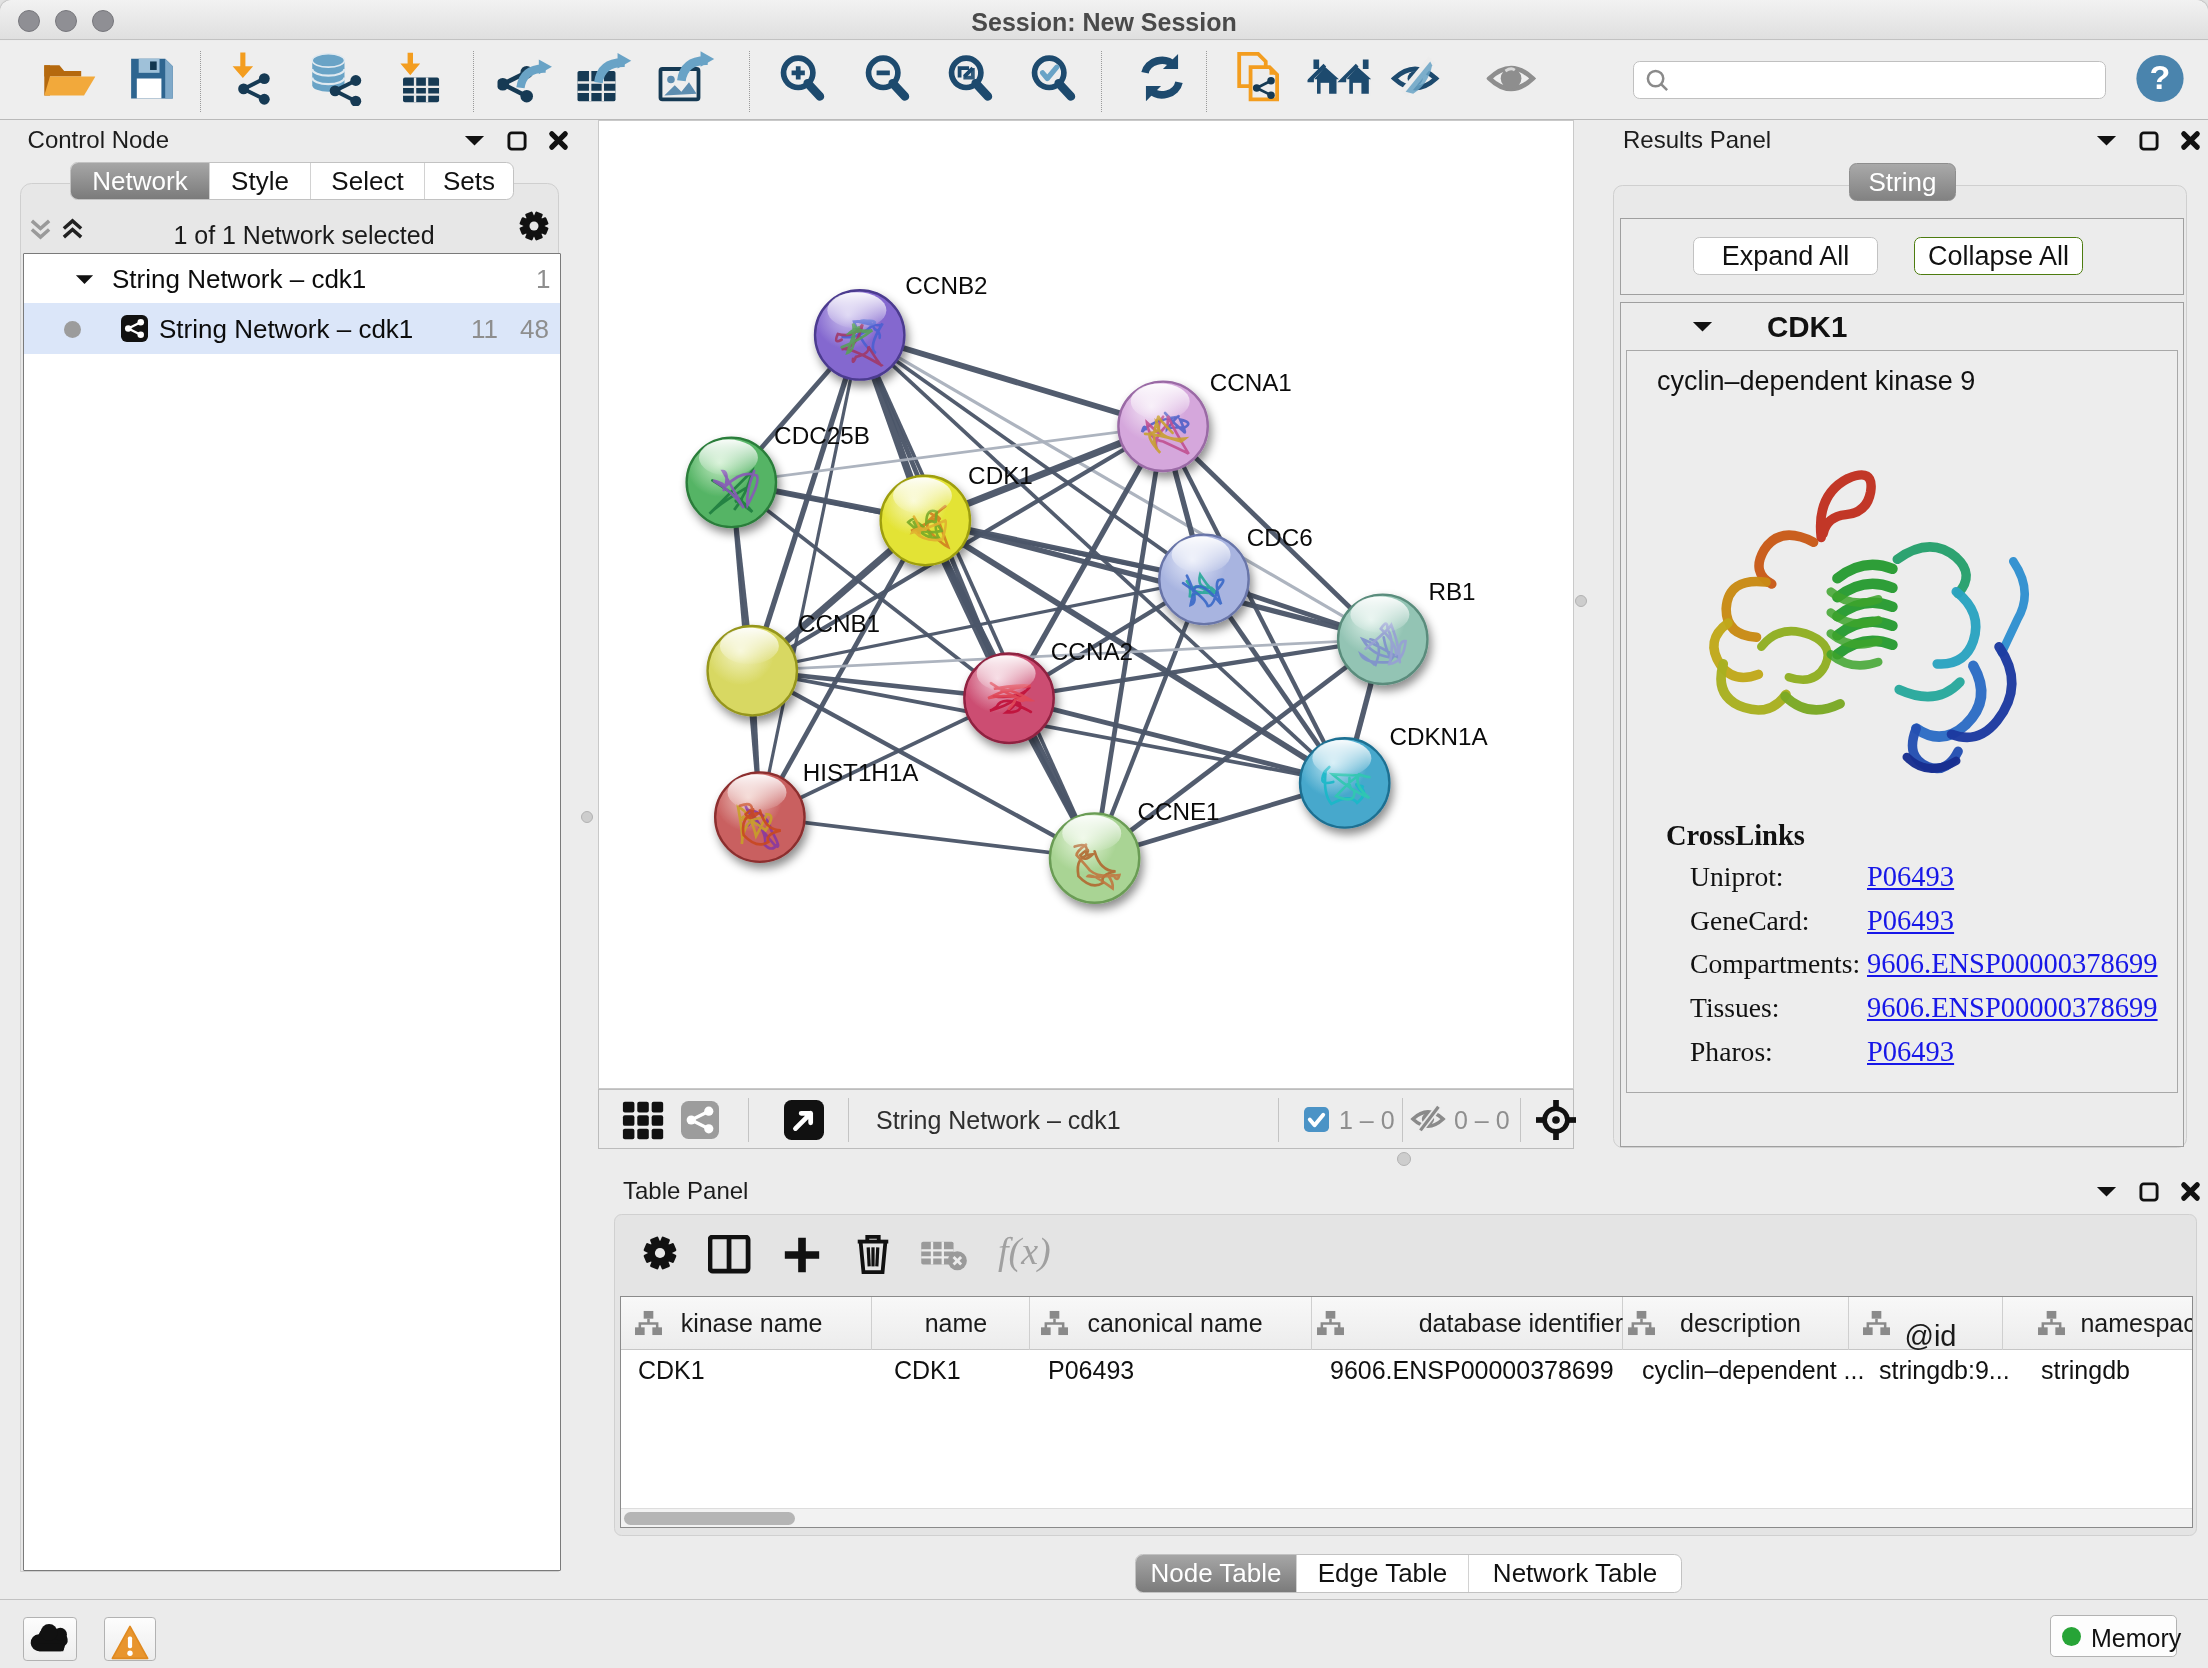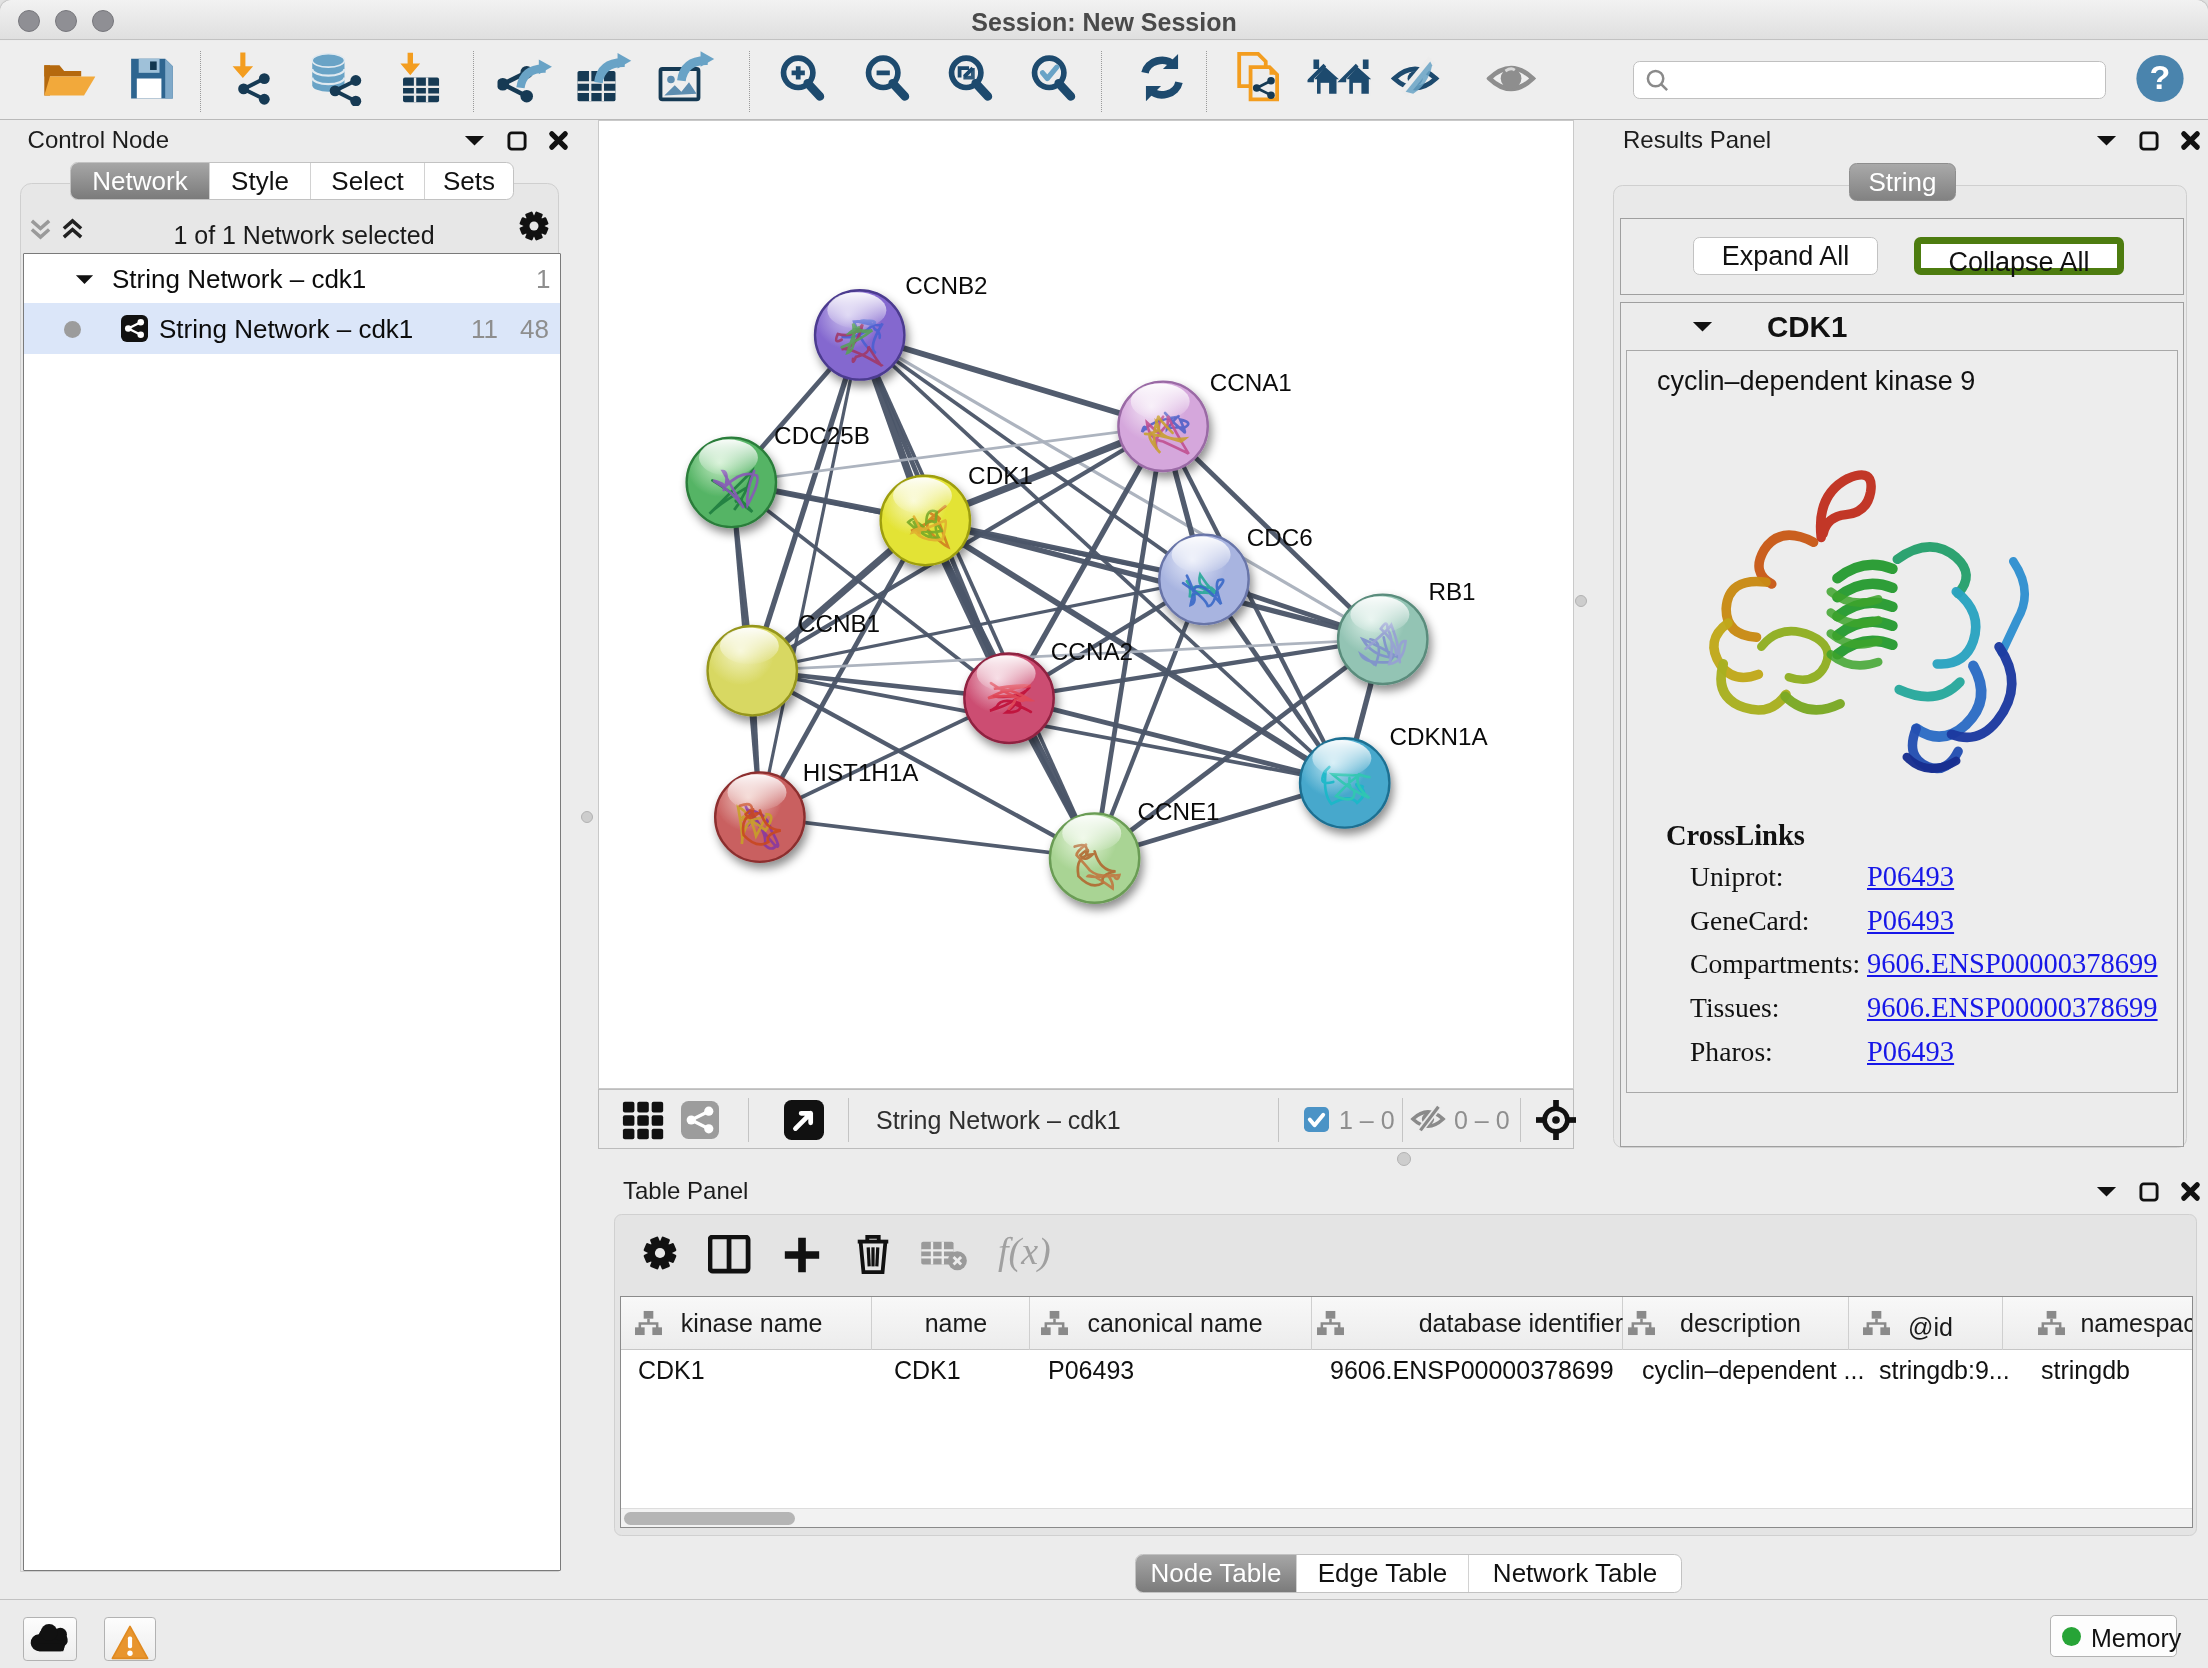--- a/index.html
+++ b/index.html
@@ -562,21 +562,21 @@
         <g stroke="#111" stroke-width="5.5" stroke-linecap="round">
           <line x1="4" y1="4" x2="18" y2="18"></line>
           <line x1="18" y1="4" x2="4" y2="18"></line>
         </g>
       </svg>
     </div>
     <div class="abs" style="left:1613px;top:185px;width:574px;height:963px;background:#e9e9e9;border:1px solid #cfcfcf;border-radius:9.5px;"></div>
     <div class="abs" style="left:1849px;top:163px;width:107px;height:38px;background:linear-gradient(#a9a9a9,#828282);border:1px solid #8e8e8e;border-radius:7.6px;color:#fff;font-size:26px;text-align:center;line-height:36px;">String</div>
     <div class="abs" style="left:1620px;top:218px;width:564px;height:77px;background:#ececec;border:1.9px solid #9f9f9f;"></div>
     <div class="abs" style="left:1693px;top:237px;width:185px;height:38px;background:#fff;border:1px solid #c2c2c2;border-radius:6.7px;font-size:27px;text-align:center;line-height:36px;color:#111;">Expand All</div>
-    <div class="abs" style="left:1914px;top:237px;width:210px;height:38px;background:#fff;border:7px solid #4d7c0f;border-radius:6.7px;font-size:27px;text-align:center;line-height:36px;color:#111;">Collapse All</div>
+    <div class="abs" style="left:1914px;top:237px;width:169px;height:38px;background:#fff;border:1px solid #4d7c0f;border-radius:6.7px;font-size:27px;text-align:center;line-height:36px;color:#111;">Collapse All</div>
     <div class="abs" style="left:1620px;top:302px;width:564px;height:845px;background:#ececec;border:1.9px solid #9f9f9f;"></div>
     <div class="abs" style="left:1691px;top:315px;"><svg width="23" height="23" viewBox="0 0 24 24" style="">
         <path d="M2 7.199999999999999 h20 l-10.0 10.08 z" fill="#111"></path>
       </svg></div>
     <div class="abs" style="left:1767px;top:310px;font-size:29.5px;font-weight:bold;color:#111;">CDK1</div>
     <div class="abs" style="left:1626px;top:350px;width:552px;height:743px;background:#ededed;border:1px solid #a8a8a8;"></div>
     <div class="abs" style="left:1657px;top:366px;font-size:27px;color:#111;">cyclin–dependent kinase 9</div>
     <div class="abs" style="left:1671px;top:447px;"><svg width="366" height="333" viewBox="0 0 385 350" style="">
         <path d="M158 95 q-5 -45 28 -62 q28 -12 24 14 q-4 22 -26 24 q-20 2 -24 20" fill="none" stroke="#c03120" stroke-width="10" stroke-linecap="round" opacity="0.97"></path>
         <path d="M150 100 q-35 -18 -52 8 q-14 24 8 36" fill="none" stroke="#c85a18" stroke-width="10" stroke-linecap="round" opacity="0.97"></path>
@@ -708,21 +708,21 @@
             <rect x="18" y="18" width="10" height="8" fill="#8a8a8a"></rect>
           </svg></div>
         <div style="position:absolute;left:1011px;top:12.4px;width:217px;text-align:center;font-size:25px;color:#1a1a1a;">description</div>
         <div style="position:absolute;left:1228px;top:0;width:154px;height:53px;border-right:1px solid #cfcfcf;"></div>
         <div style="position:absolute;left:1242px;top:13.3px;"><svg width="27" height="26" viewBox="0 0 28 27" style="">
             <rect x="9" y="1" width="10" height="8" fill="#8a8a8a"></rect>
             <path d="M14 9 v5 M5 19 v-5 h18 v5" fill="none" stroke="#8a8a8a" stroke-width="2.6"></path>
             <rect x="0" y="18" width="10" height="8" fill="#8a8a8a"></rect>
             <rect x="18" y="18" width="10" height="8" fill="#8a8a8a"></rect>
           </svg></div>
-        <div style="position:absolute;left:1237px;top:16px;width:145px;text-align:center;font-size:25px;color:#1a1a1a;">@id</div>
+        <div style="position:absolute;left:1237px;top:23px;width:145px;text-align:center;font-size:29px;color:#1a1a1a;">@id</div>
         <div style="position:absolute;left:1382px;top:0;width:276px;height:53px;border-right:1px solid #cfcfcf;"></div>
         <div style="position:absolute;left:1417px;top:13.3px;"><svg width="27" height="26" viewBox="0 0 28 27" style="">
             <rect x="9" y="1" width="10" height="8" fill="#8a8a8a"></rect>
             <path d="M14 9 v5 M5 19 v-5 h18 v5" fill="none" stroke="#8a8a8a" stroke-width="2.6"></path>
             <rect x="0" y="18" width="10" height="8" fill="#8a8a8a"></rect>
             <rect x="18" y="18" width="10" height="8" fill="#8a8a8a"></rect>
           </svg></div>
         <div style="position:absolute;left:1391px;top:12.4px;width:266px;text-align:center;font-size:25px;color:#1a1a1a;">namespace</div>
       </div>
       <div style="position:relative;width:100%;height:38px;">

